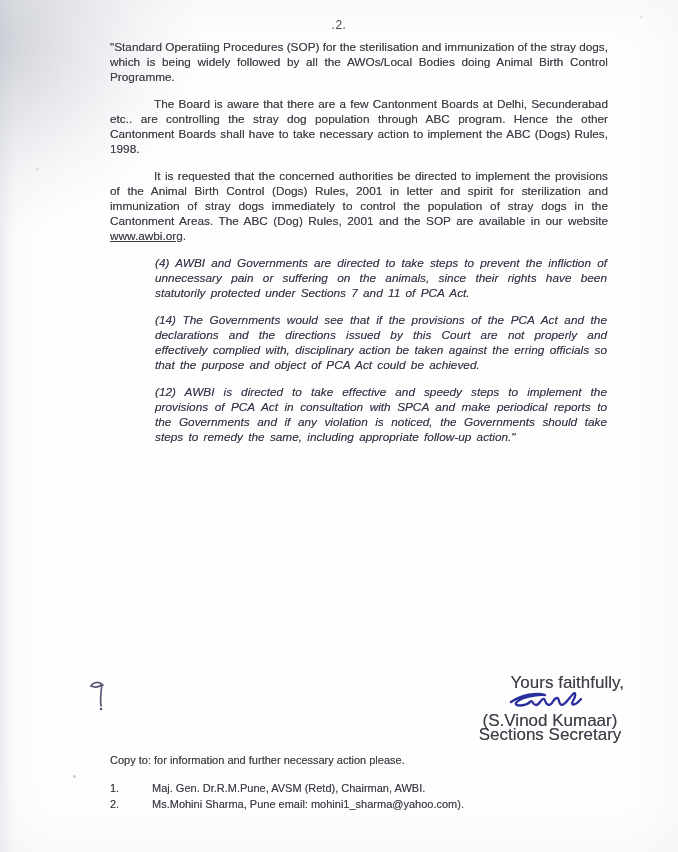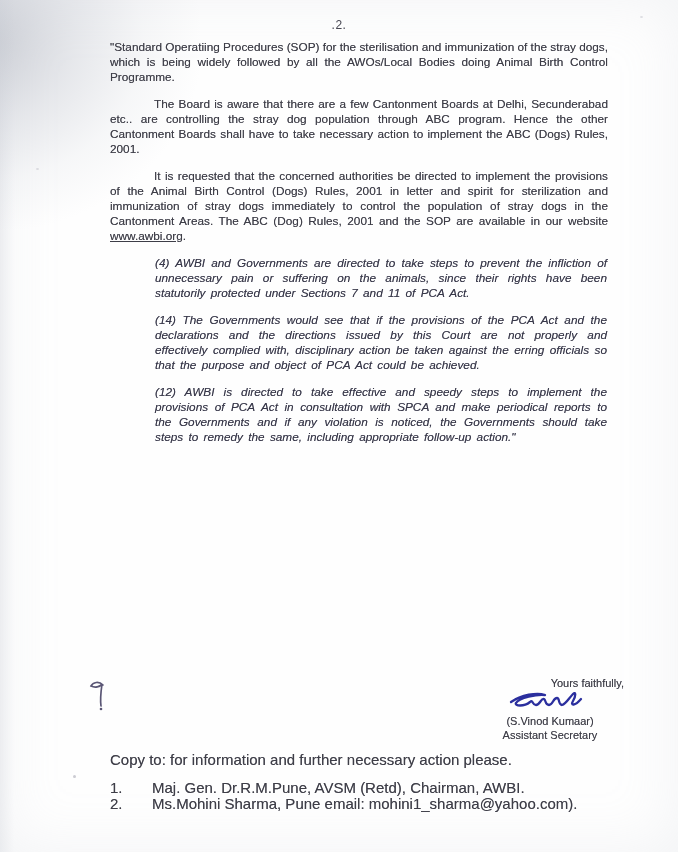--- a/index.html
+++ b/index.html
@@ -47,69 +47,69 @@
     margin:0 0 12px 45px !important;
     width:452px;
     font-style:italic;
     color:#38384a;
     word-spacing:2px;
     text-shadow:0 0 .5px rgba(56,56,74,0.6);
   }
   .weblink{text-decoration:underline;}
   .closing{
     position:absolute;top:676px;left:470px;width:160px;
-    font-size:11px;line-height:14px;text-align:center;
+    font-size:17px;line-height:14px;text-align:center;
     text-shadow:0 0 .5px rgba(62,62,72,0.6);
   }
   .closing .valediction{display:block;text-align:right;padding-right:6px;}
   .signature{display:block;margin:0 auto;margin-top:0;}
   .copy-block{
     position:absolute;left:110px;top:752px;width:500px;
-    font-size:15px;line-height:16px;
+    font-size:11px;line-height:16px;
     text-shadow:0 0 .5px rgba(62,62,72,0.6);
   }
   .copy-items{margin-top:12px;}
   .copy-row{display:grid;grid-template-columns:42px 1fr;}
   .pen-tick{position:absolute;left:86px;top:678px;}
 </style>
 </head>
 <body>
 
 <div class="page">
   <div class="corner-shade"></div>
   <div class="edge-shade-left"></div>
   <div class="speck" style="left:73px;top:775px;width:3px;height:3px;"></div>
   <div class="speck" style="left:36px;top:168px;width:3px;height:2px;opacity:.3;"></div>
   <div class="speck" style="left:640px;top:16px;width:3px;height:2px;opacity:.3;"></div>
 
   <div class="page-number">.2.</div>
 
   <div class="content">
     <p>"Standard Operatiing Procedures (SOP) for the sterilisation and immunization of the stray dogs, which is being widely followed by all the AWOs/Local Bodies doing Animal Birth Control Programme.</p>
-    <p class="indent">The Board is aware that there are a few Cantonment Boards at Delhi, Secunderabad etc.. are controlling the stray dog population through ABC program. Hence the other Cantonment Boards shall have to take necessary action to implement the ABC (Dogs) Rules, 2001.</p>
+    <p class="indent">The Board is aware that there are a few Cantonment Boards at Delhi, Secunderabad etc.. are controlling the stray dog population through ABC program. Hence the other Cantonment Boards shall have to take necessary action to implement the ABC (Dogs) Rules, 1998.</p>
     <p class="indent"><span>It is requested that the concerned authorities be directed to implement the provisions of the Animal Birth Control (Dogs) Rules, 2001 in letter and spirit for sterilization and immunization of stray dogs immediately to control the population of stray dogs in the Cantonment Areas. The ABC (Dog) Rules, 2001 and the SOP are available in our website </span><span class="weblink">www.awbi.org</span><span>.</span></p>
     <p class="quote">(4) AWBI and Governments are directed to take steps to prevent the infliction of unnecessary pain or suffering on the animals, since their rights have been statutorily protected under Sections 7 and 11 of PCA Act.</p>
     <p class="quote">(14) The Governments would see that if the provisions of the PCA Act and the declarations and the directions issued by this Court are not properly and effectively complied with, disciplinary action be taken against the erring officials so that the purpose and object of PCA Act could be achieved.</p>
     <p class="quote">(12) AWBI is directed to take effective and speedy steps to implement the provisions of PCA Act in consultation with SPCA and make periodical reports to the Governments and if any violation is noticed, the Governments should take steps to remedy the same, including appropriate follow-up action."</p>
   </div>
 
   <div class="pen-tick">
     <svg width="24" height="38" viewBox="0 0 24 38">
       <path d="M17 7 C 13 3, 7 4, 5 8 C 9 10, 14 9, 16 6 C 15 13, 14 21, 15 28" stroke="#5a5675" stroke-width="1.7" fill="none" stroke-linecap="round"></path>
       <circle cx="15" cy="31" r="1.3" fill="#5a5675"></circle>
     </svg>
   </div>
 
   <div class="closing">
     <span class="valediction">Yours faithfully,</span>
     <svg class="signature" width="86" height="24" viewBox="0 0 86 24">
       <path d="M4 12 C 14 5, 30 2, 38 5 C 30 4, 12 8, 9 13 C 7 16, 17 17, 23 12 C 26 9, 25 15, 29 15 C 33 15, 34 8, 37 9 C 39 10, 38 15, 42 15 C 46 15, 46 8, 50 8 C 53 8, 51 15, 55 15 C 59 14, 62 8, 66 4 C 69 1, 69 6, 66 11 C 63 16, 68 16, 74 9" stroke="#2b2f9e" stroke-width="2.3" fill="none" stroke-linecap="round" stroke-linejoin="round"></path>
     </svg>
     <span style="display:block;">(S.Vinod Kumaar)</span>
-    <span style="display:block;">Assistant Secretary</span>
+    <span style="display:block;">Sections Secretary</span>
   </div>
 
   <div class="copy-block">
     <div>Copy to: for information and further necessary action please.</div>
     <div class="copy-items">
       <div class="copy-row">
         <span>1.</span>
         <span>Maj. Gen. Dr.R.M.Pune, AVSM (Retd), Chairman, AWBI.</span>
       </div>
       <div class="copy-row">

